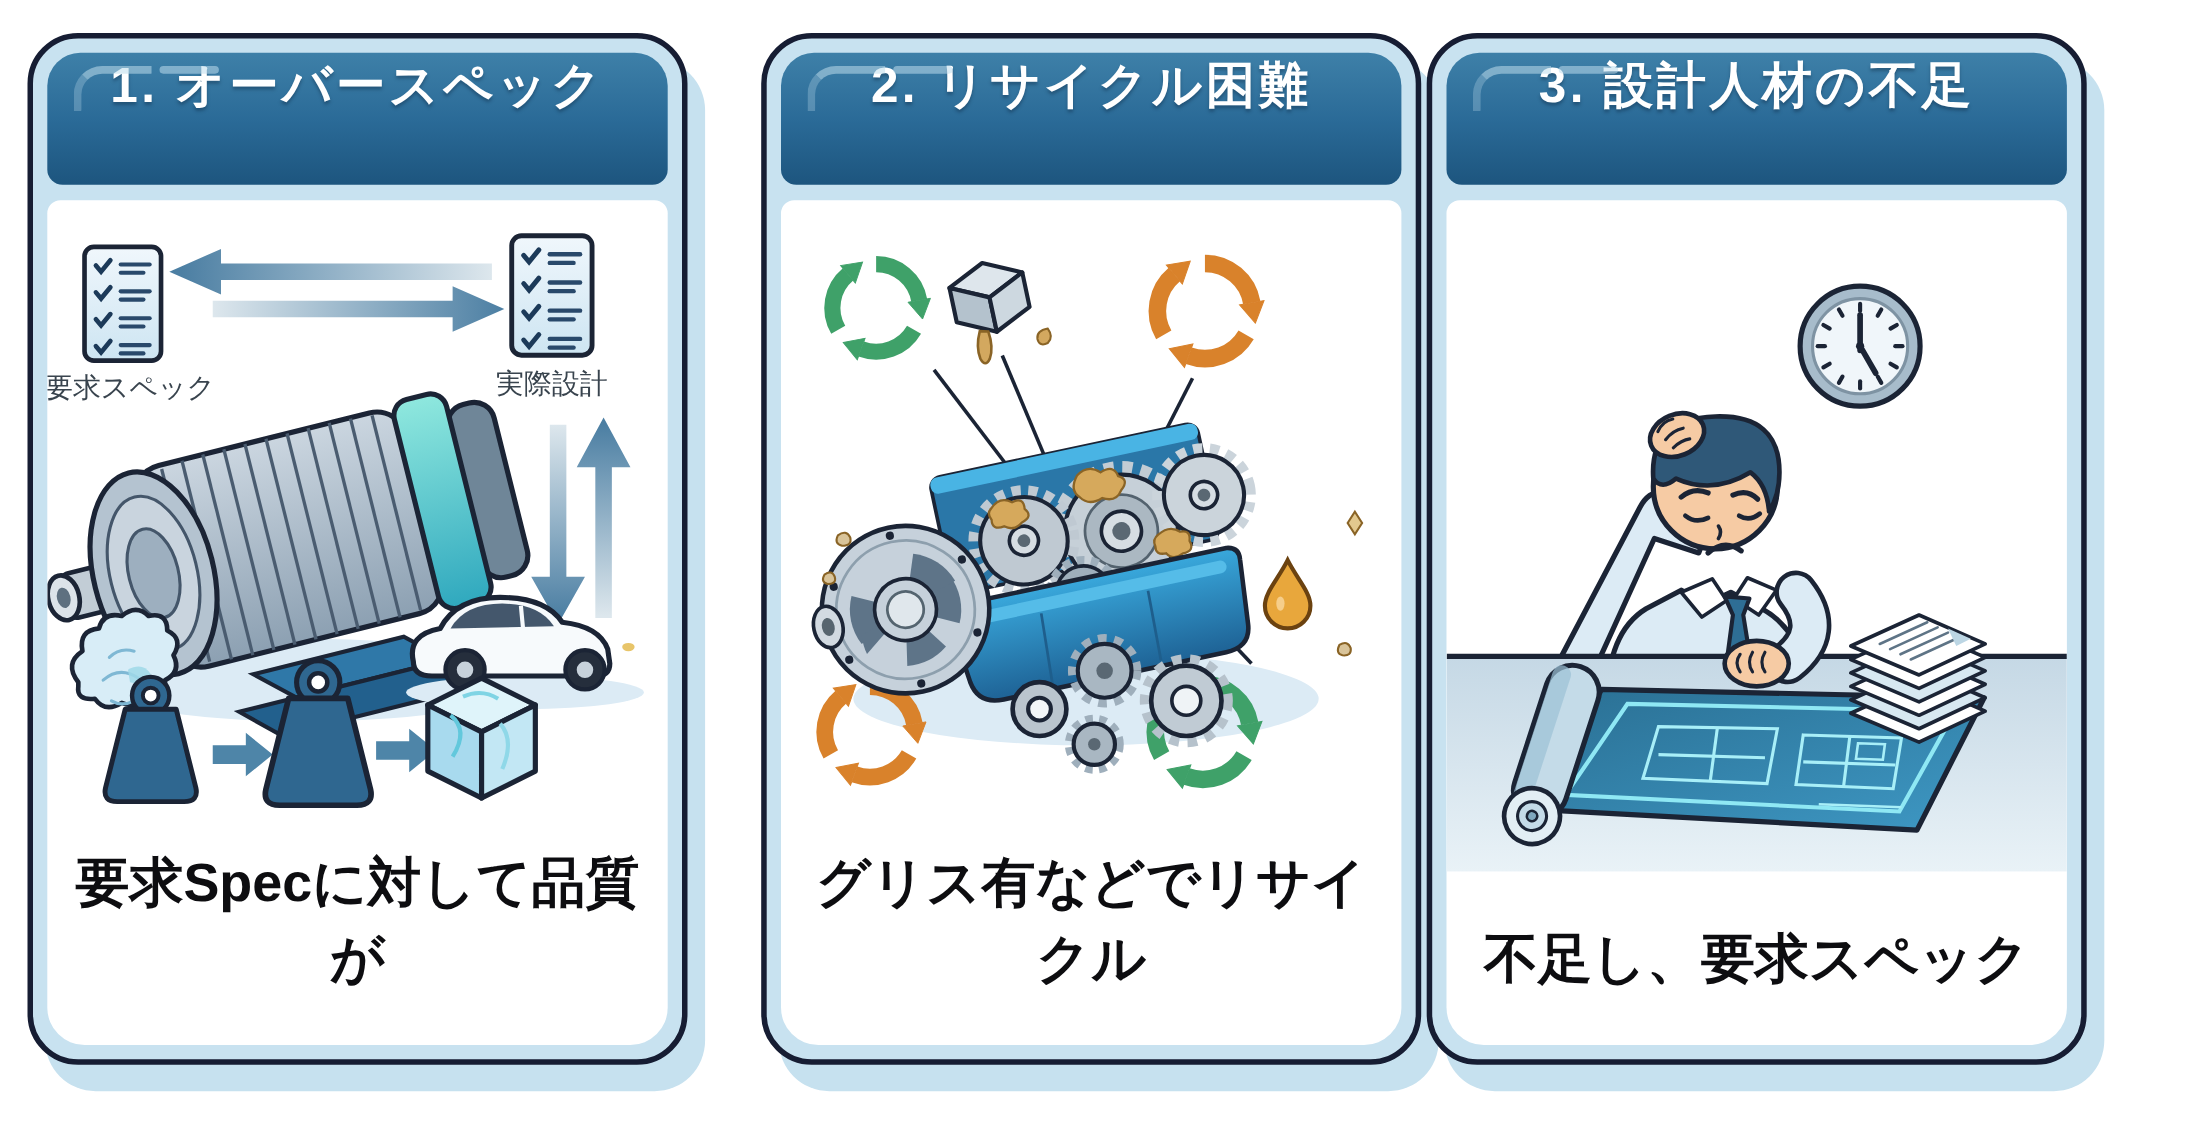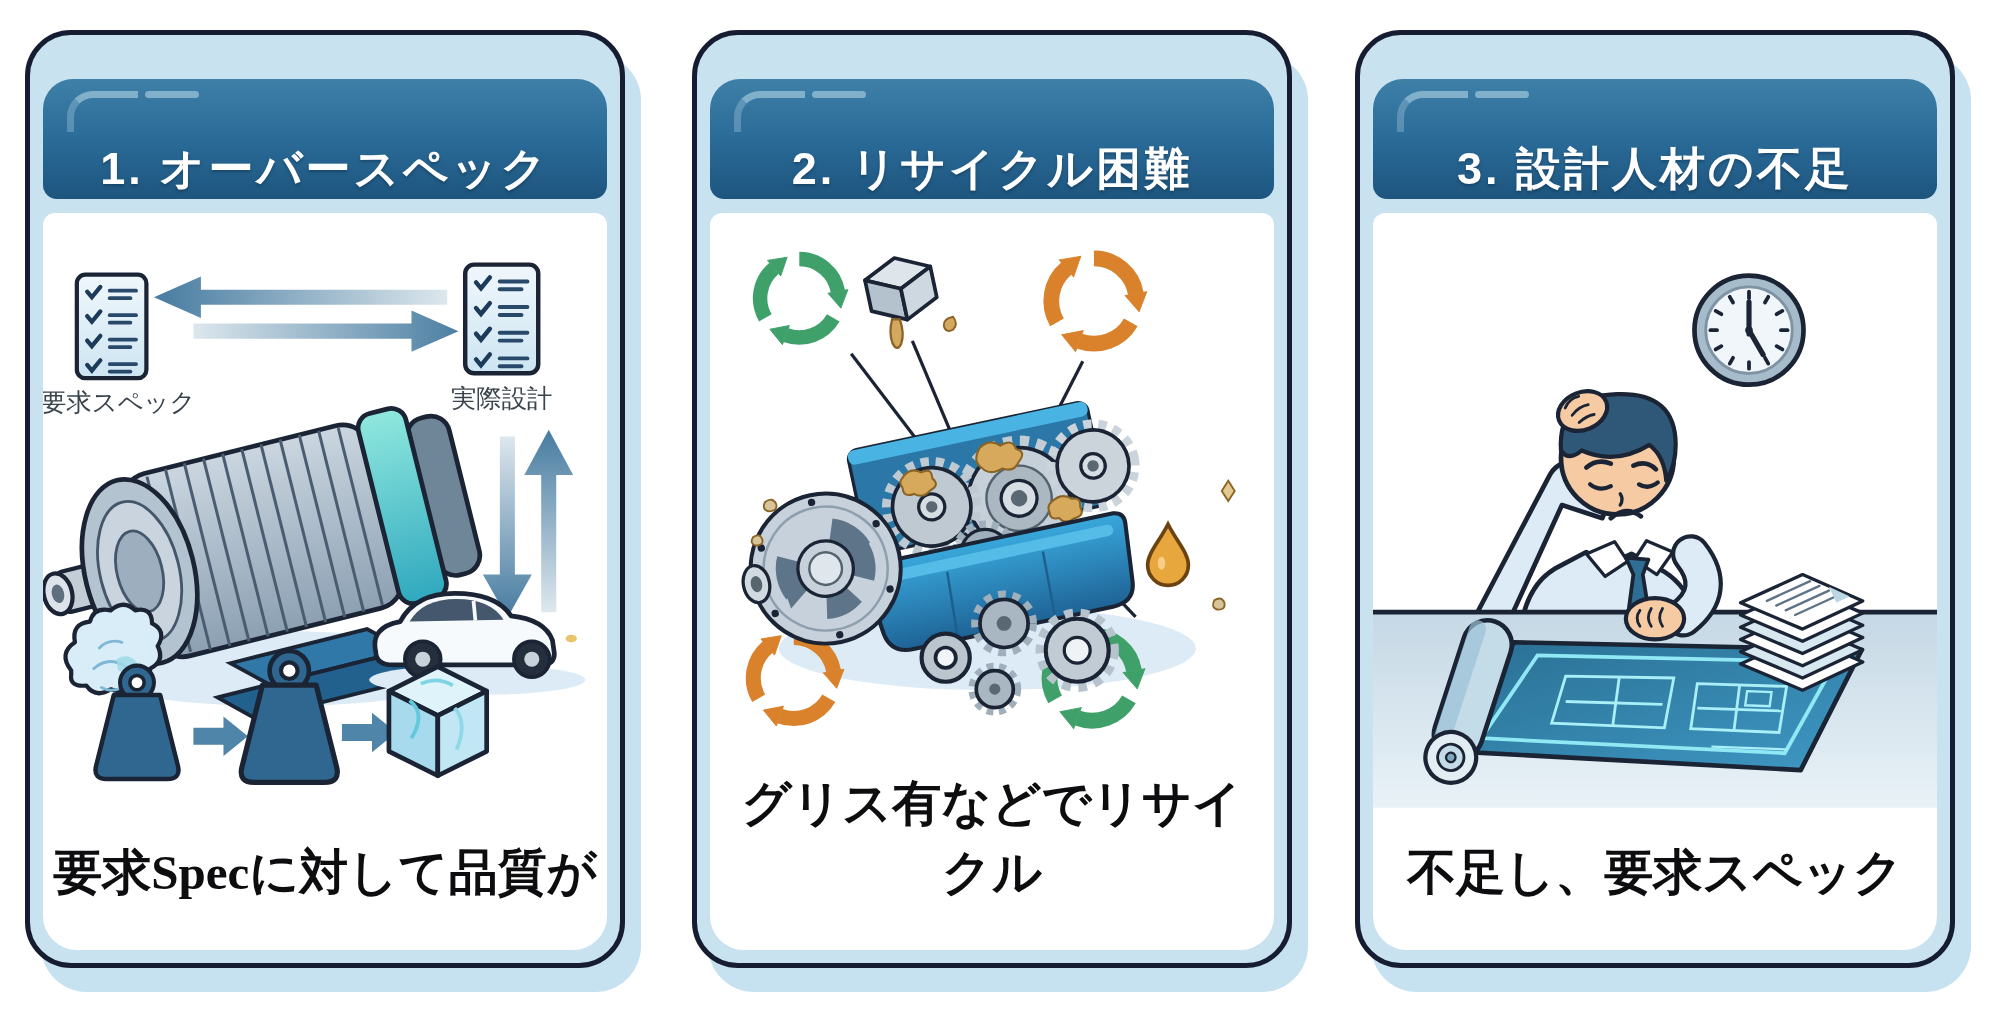--- a/index.html
+++ b/index.html
@@ -7,45 +7,45 @@
     width:2000px;height:1027px;overflow:hidden;background:#FFFFFF;
     font-family:"Liberation Sans","DejaVu Sans",sans-serif;
   }
   .stage{position:relative;width:2000px;height:1027px;background:#FFFFFF;}
   .card{
     position:absolute;top:30px;width:600px;height:938px;box-sizing:border-box;
     background:#C8E2F0;border:5px solid #161D33;border-radius:46px;
     box-shadow:16px 24px 0 #C6E1EF;
     padding:13px;display:flex;flex-direction:column;
   }
-  .card-1{left:25px;} .card-2{left:692px;} .card-3{left:1355px;}
+  .card-1{left:25px;} .card-2{left:692px;} .card-3{left:1297px;}
   .card-header{
     position:relative;flex:0 0 120px;height:120px;
     background:linear-gradient(180deg,#3E80A8 0%,#2A6A97 52%,#1D557E 100%);
     border-radius:30px 30px 14px 14px;
-    display:flex;align-items:flex-end;justify-content:center;margin-top:31px;
+    display:flex;align-items:flex-start;justify-content:center;
   }
   .shine{
     position:absolute;left:24px;top:12px;width:64px;height:34px;
     border-top-left-radius:26px;
     border-top:7px solid rgba(190,220,236,.55);
     border-left:7px solid rgba(190,220,236,.30);
   }
   .shine-dash{
     position:absolute;left:102px;top:12px;width:54px;height:7px;border-radius:4px;
     background:rgba(190,220,236,.55);
   }
   .card-title{
     color:#FFFFFF;font-size:45px;font-weight:bold;letter-spacing:3px;
     text-shadow:0 2px 3px rgba(8,30,52,.35);white-space:nowrap;
   }
   .card-body{
     margin-top:14px;flex:1 1 auto;min-height:0;background:#FFFFFF;
     border-radius:12px 12px 34px 34px;
-    display:flex;flex-direction:column;overflow:hidden;font-family:Liberation Serif, serif;
+    display:flex;flex-direction:column;overflow:hidden;
   }
   .illustration{flex:1 1 auto;min-height:0;}
   .illustration svg{width:100%;height:100%;display:block;}
   .caption{
     flex:0 0 auto;text-align:center;font-weight:bold;font-size:49px;line-height:1.42;
     color:#0D0D10;padding:0 10px 42px;
   }
   .chk-label{font-size:27px;fill:#39444E;}
 </style>
 </head>

